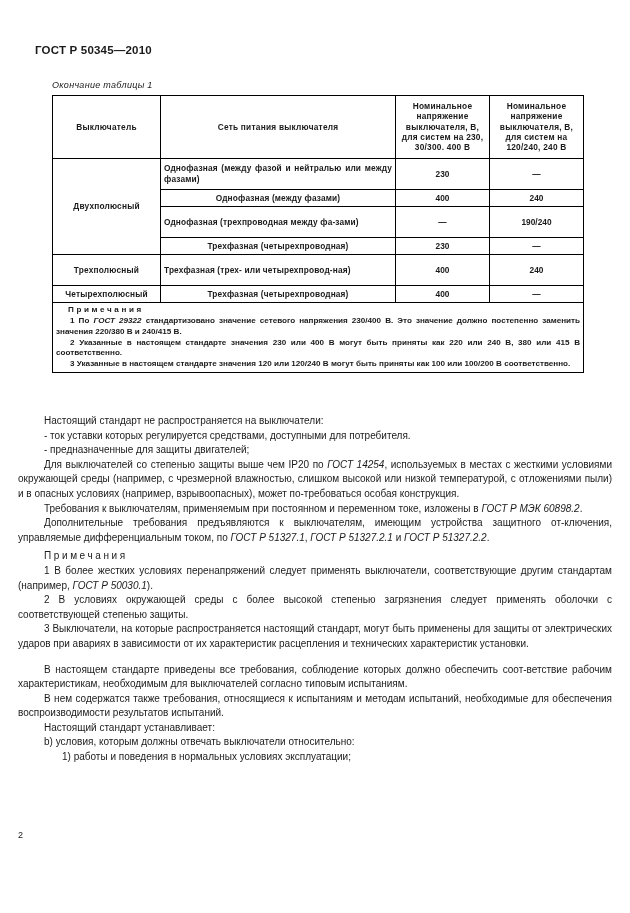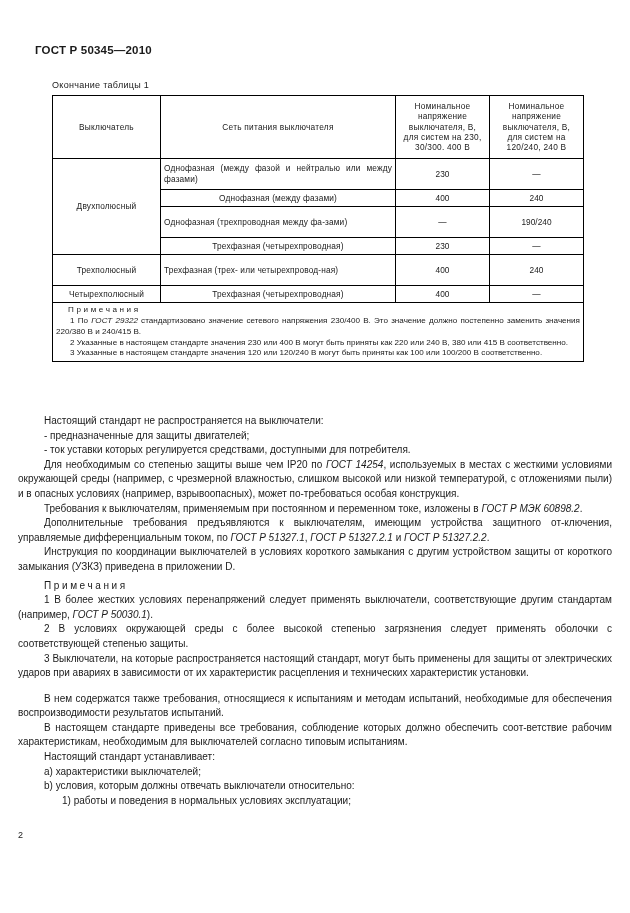--- a/index.html
+++ b/index.html
@@ -31,41 +31,42 @@
     font-size: 11.5px;
     font-weight: bold;
     letter-spacing: 0.2px;
   }
 
   .table-caption {
     position: absolute;
     left: 52px;
     top: 80px;
     font-size: 9px;
+    font-style: italic;
     letter-spacing: 0.3px;
   }
 
   
   .tbl-wrap {
     position: absolute;
     left: 52px;
     top: 95px;
     width: 531px;
   }
   table.spec {
     border-collapse: collapse;
     width: 531px;
     table-layout: fixed;
     font-size: 8.3px;
     line-height: 1.25;
   }
   table.spec td, table.spec th {
     border: 0.8px solid #000;
     padding: 2px 3px;
-    font-weight: normal;
+    font-weight: bold;
     vertical-align: middle;
   }
   table.spec thead td {
     text-align: center;
     padding: 5px 3px;
     letter-spacing: 0.25px;
   }
   .c1 { width: 108px; }
   .c2 { width: 235px; }
   .c3 { width: 94px; }
@@ -221,39 +222,37 @@
             <p class="note-item">2 Указанные в настоящем  стандарте  значения 230  или 400 В  могут быть  приняты как 220 или 240 В, 380 или 415 В соответственно.</p>
             <p class="note-item">3 Указанные  в настоящем стандарте  значения 120  или  120/240 В  могут  быть  приняты  как 100  или 100/200 В соответственно.</p>
           </td>
         </tr>
       </tbody>
     </table>
   </div>
 
   <div class="body-text">
     <p class="lvl1">Настоящий стандарт не распространяется на выключатели:</p>
+    <p class="lvl1">- ток уставки которых регулируется средствами, доступными для потребителя.</p>
     <p class="lvl1">- предназначенные для защиты двигателей;</p>
-    <p class="lvl1">- ток уставки которых регулируется средствами, доступными для потребителя.</p>
-    <p class="lvl1"><span>Для необходимым со степенью защиты выше чем IP20 по </span><i>ГОСТ 14254</i><span>, используемых в местах с жесткими условиями  окружающей среды (например, с чрезмерной влажностью, слишком высокой или низкой температурой, с отложениями пыли) и в опасных условиях (например, взрывоопасных), может по-требоваться  особая конструкция.</span></p>
+    <p class="lvl1"><span>Для выключателей со степенью защиты выше чем IP20 по </span><i>ГОСТ 14254</i><span>, используемых в местах с жесткими условиями  окружающей среды (например, с чрезмерной влажностью, слишком высокой или низкой температурой, с отложениями пыли) и в опасных условиях (например, взрывоопасных), может по-требоваться  особая конструкция.</span></p>
     <p class="lvl1"><span>Требования  к  выключателям,  применяемым  при  постоянном  и переменном  токе,  изложены  в </span><i>ГОСТ Р МЭК 60898.2</i><span>.</span></p>
     <p class="lvl1"><span>Дополнительные требования предъявляются к выключателям, имеющим устройства защитного от-ключения, управляемые дифференциальным током, по </span><i>ГОСТ Р 51327.1</i><span>, </span><i>ГОСТ Р 51327.2.1</i><span> и </span><i>ГОСТ Р 51327.2.2</i><span>.</span></p>
-    <p class="lvl1">Инструкция по координации выключателей в условиях короткого замыкания с другим устройством защиты от короткого замыкания (УЗКЗ) приведена в приложении D.</p>
 
     <div class="gap-sm"></div>
 
     <p class="notes2-title">Примечания</p>
     <p class="lvl1"><span>1 В более жестких условиях перенапряжений следует  применять выключатели, соответствующие другим стандартам (например,  </span><i>ГОСТ Р 50030.1</i><span>).</span></p>
     <p class="lvl1">2 В условиях окружающей среды с более высокой степенью загрязнения следует применять оболочки с соответствующей степенью защиты.</p>
     <p class="lvl1">3 Выключатели, на которые распространяется настоящий стандарт, могут быть  применены для защиты от электрических ударов при авариях в зависимости от их характеристик расцепления и технических характеристик установки.</p>
 
     <div class="gap-md"></div>
 
+    <p class="lvl1">В настоящем стандарте приведены все требования, соблюдение которых должно обеспечить соот-ветствие рабочим характеристикам, необходимым для выключателей согласно типовым испытаниям.</p>
     <p class="lvl1">В нем содержатся также требования, относящиеся к испытаниям и методам испытаний, необходимые для обеспечения воспроизводимости результатов испытаний.</p>
-    <p class="lvl1">В настоящем стандарте приведены все требования, соблюдение которых должно обеспечить соот-ветствие рабочим характеристикам, необходимым для выключателей согласно типовым испытаниям.</p>
     <p class="lvl1">Настоящий стандарт устанавливает:</p>
-    <p class="lvl1">a) характеристики выключателей;</p>
     <p class="lvl1">b) условия, которым должны отвечать выключатели относительно:</p>
     <p class="lvl2">1) работы и поведения в нормальных условиях эксплуатации;</p>
   </div>
 
   <div class="page-num">2</div>
 
 </div>
 
 </body></html>

